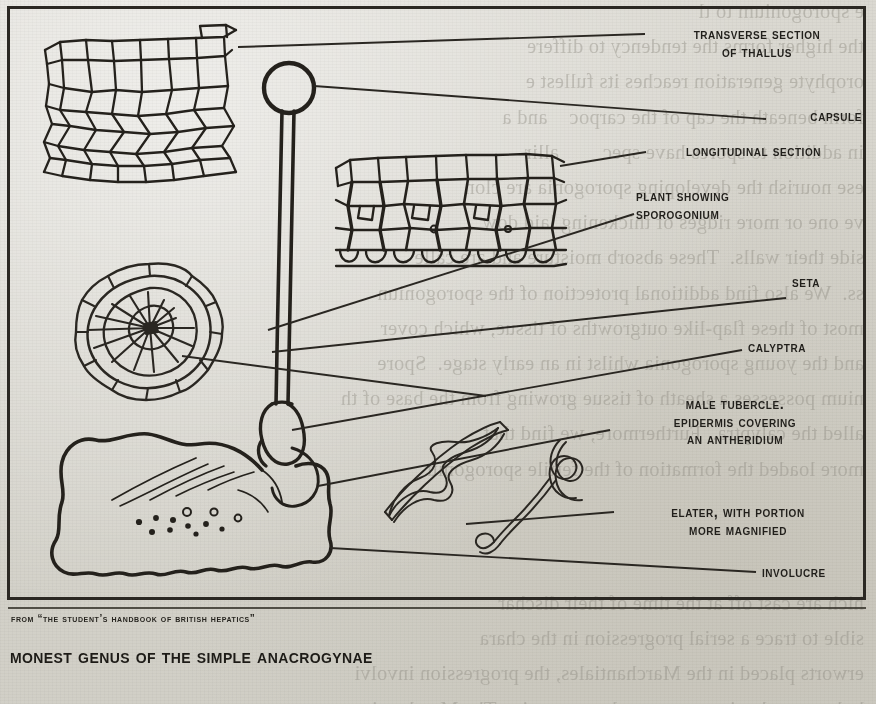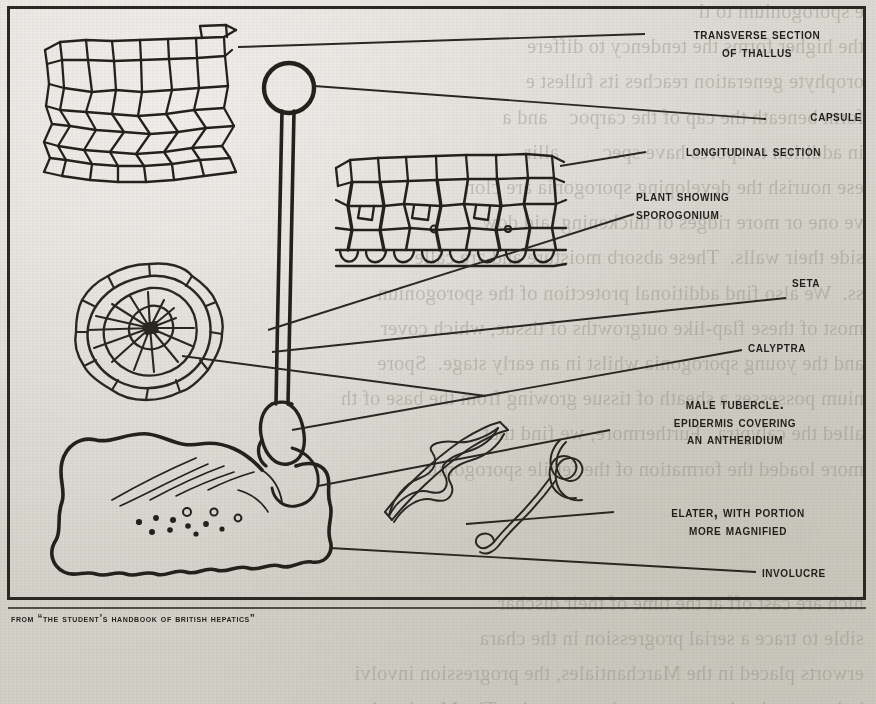--- a/index.html
+++ b/index.html
@@ -312,13 +312,14 @@
 an Antheridium</div>
 
 <div class="label lbl-c" style="left:616px;top:504px;width:244px;">Elater, with portion
 more magnified</div>
 
 <div class="label" style="left:762px;top:564px;width:110px;">Involucre</div>
 
 <div id="rule"></div>
 <div id="source">From “The Student’s Handbook of British Hepatics”</div>
 <div id="caption">
+  <span class="cap-l2">monest genus of the simple Anacrogynae</span>
 </div>
 
 </body></html>

